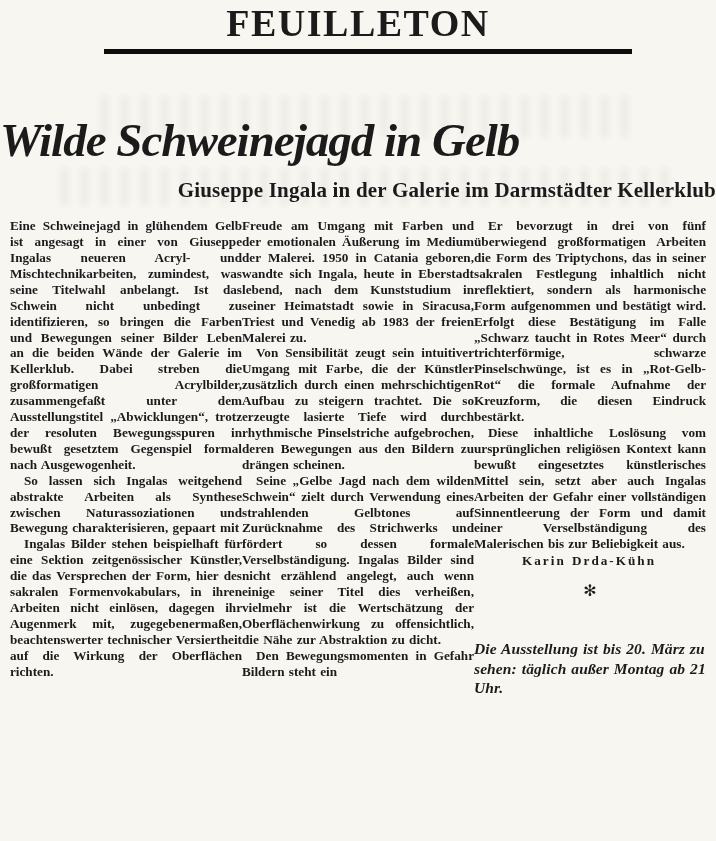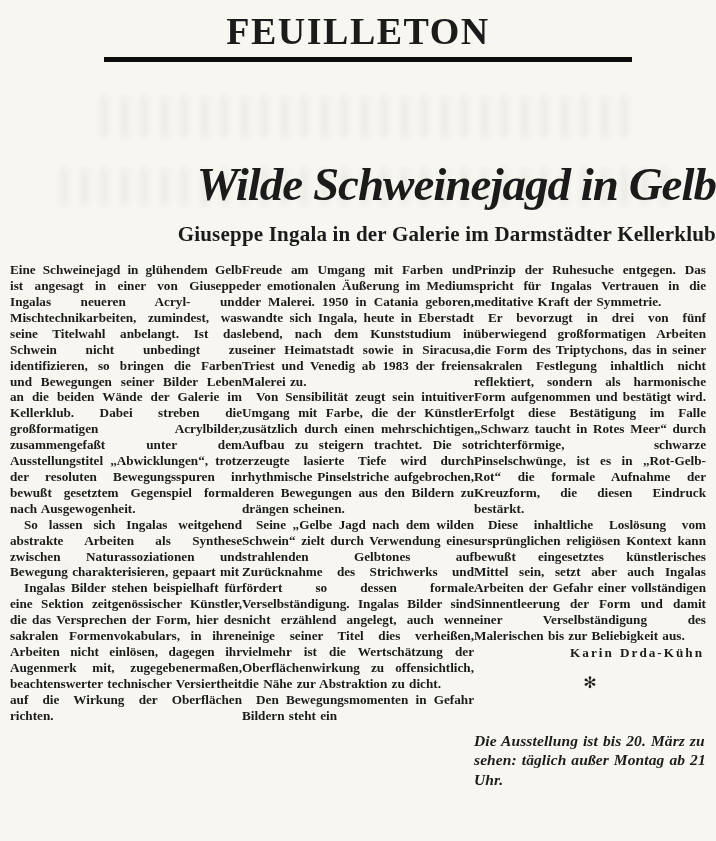--- a/index.html
+++ b/index.html
@@ -16,35 +16,35 @@
     position:absolute;
     background:repeating-linear-gradient(90deg, rgba(40,40,40,0.10) 0 9px, rgba(0,0,0,0) 9px 20px);
     filter:blur(3px);
     opacity:.45;
     pointer-events:none;
   }
   .ghost.g1{top:96px;left:100px;width:540px;height:42px;}
   .ghost.g2{top:168px;left:60px;width:610px;height:38px;}
   .ghost.g3{top:560px;left:40px;width:120px;height:18px;opacity:.2;}
 
-  .masthead{position:relative;text-align:center;padding-top:12px;}
+  .masthead{position:relative;text-align:center;padding-top:4px;}
   .section-label{
     display:inline-block;
     font-size:38px;font-weight:700;
     letter-spacing:1.5px;
     line-height:1.05;
   }
   .section-rule{
     width:528px;height:5px;background:#0d0d0d;
     margin:5px auto 0 auto;
     transform:translateX(10px);
   }
   .headline{
-    margin-top:98px;
-    text-align:right;
+    margin-top:62px;
+    text-align:left;
     font-size:47px;
     font-weight:700;
     font-style:italic;
     letter-spacing:-1px;
     line-height:1.05;
   }
   .subheadline{
     text-align:right;
     font-size:21px;
     font-weight:700;
@@ -59,21 +59,21 @@
     flex:1 1 0;
     text-align:justify;
     font-size:13.2px;
     line-height:15.9px;
     font-weight:700;
     word-spacing:1px;
   }
   .col p{margin:0;}
   .col p.indent{text-indent:14px;}
   .byline{
-    text-align:right;
+    text-align:center;
     font-weight:700;
     letter-spacing:2px;
     padding-right:2px;
     margin-top:1px;
   }
   .separator{
     text-align:center;
     font-family:"DejaVu Sans", sans-serif;
     font-size:16px;
     font-weight:700;
@@ -116,21 +116,20 @@
     </div>
 
     <div class="col">
       <p>Freude am Umgang mit Farben und der emotionalen Äußerung im Medium der Malerei. 1950 in Catania geboren, wandte sich Ingala, heute in Eberstadt lebend, nach dem Kunststudium in seiner Heimatstadt sowie in Siracusa, Triest und Venedig ab 1983 der freien Malerei zu.</p>
       <p class="indent">Von Sensibilität zeugt sein intuitiver Umgang mit Farbe, die der Künstler zusätzlich durch einen mehrschichtigen Aufbau zu steigern trachtet. Die so erzeugte lasierte Tiefe wird durch rhythmische Pinselstriche aufgebrochen, deren Bewegungen aus den Bildern zu drängen scheinen.</p>
       <p class="indent">Seine „Gelbe Jagd nach dem wilden Schwein“ zielt durch Verwendung eines strahlenden Gelbtones auf Zurücknahme des Strichwerks und fördert so dessen formale Verselbständigung. Ingalas Bilder sind nicht erzählend angelegt, auch wenn einige seiner Titel dies verheißen, vielmehr ist die Wertschätzung der Oberflächenwirkung zu offensichtlich, die Nähe zur Abstraktion zu dicht.</p>
       <p class="indent">Den Bewegungsmomenten in Gefahr Bildern steht ein</p>
     </div>
 
     <div class="col">
-      <p>Prinzip der Ruhesuche entgegen. Das spricht für Ingalas Vertrauen in die meditative Kraft der Symmetrie.</p>
       <p class="indent">Er bevorzugt in drei von fünf überwiegend großformatigen Arbeiten die Form des Triptychons, das in seiner sakralen Festlegung inhaltlich nicht reflektiert, sondern als harmonische Form aufgenommen und bestätigt wird. Erfolgt diese Bestätigung im Falle „Schwarz taucht in Rotes Meer“ durch trichterförmige, schwarze Pinselschwünge, ist es in „Rot-Gelb-Rot“ die formale Aufnahme der Kreuzform, die diesen Eindruck bestärkt.</p>
       <p class="indent">Diese inhaltliche Loslösung vom ursprünglichen religiösen Kontext kann bewußt eingesetztes künstlerisches Mittel sein, setzt aber auch Ingalas Arbeiten der Gefahr einer vollständigen Sinnentleerung der Form und damit einer Verselbständigung des Malerischen bis zur Beliebigkeit aus.</p>
       <div class="byline">Karin Drda-Kühn</div>
       <div class="separator">✻</div>
       <div class="footer-note">Die Ausstellung ist bis 20. März zu sehen: täglich außer Montag ab 21 Uhr.</div>
     </div>
 
   </div>
 </div>
 

